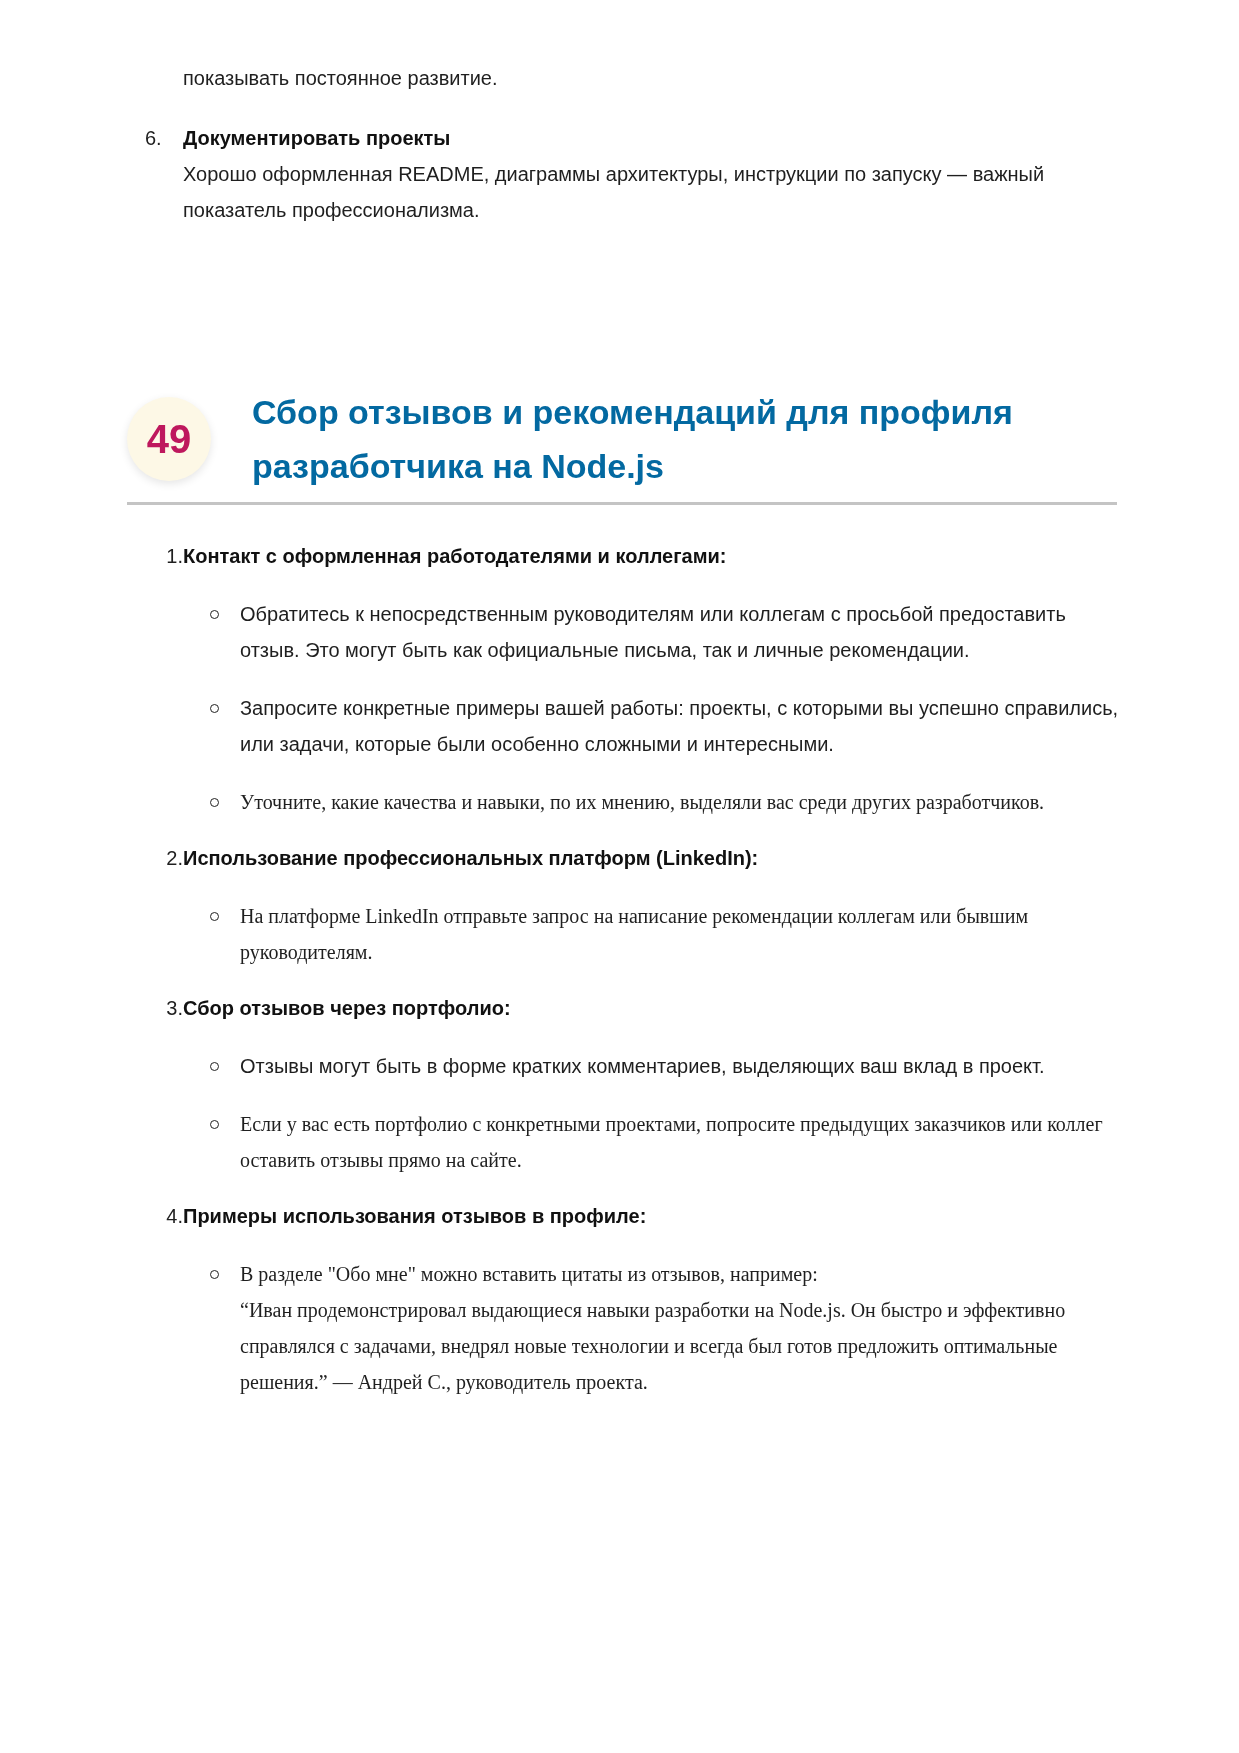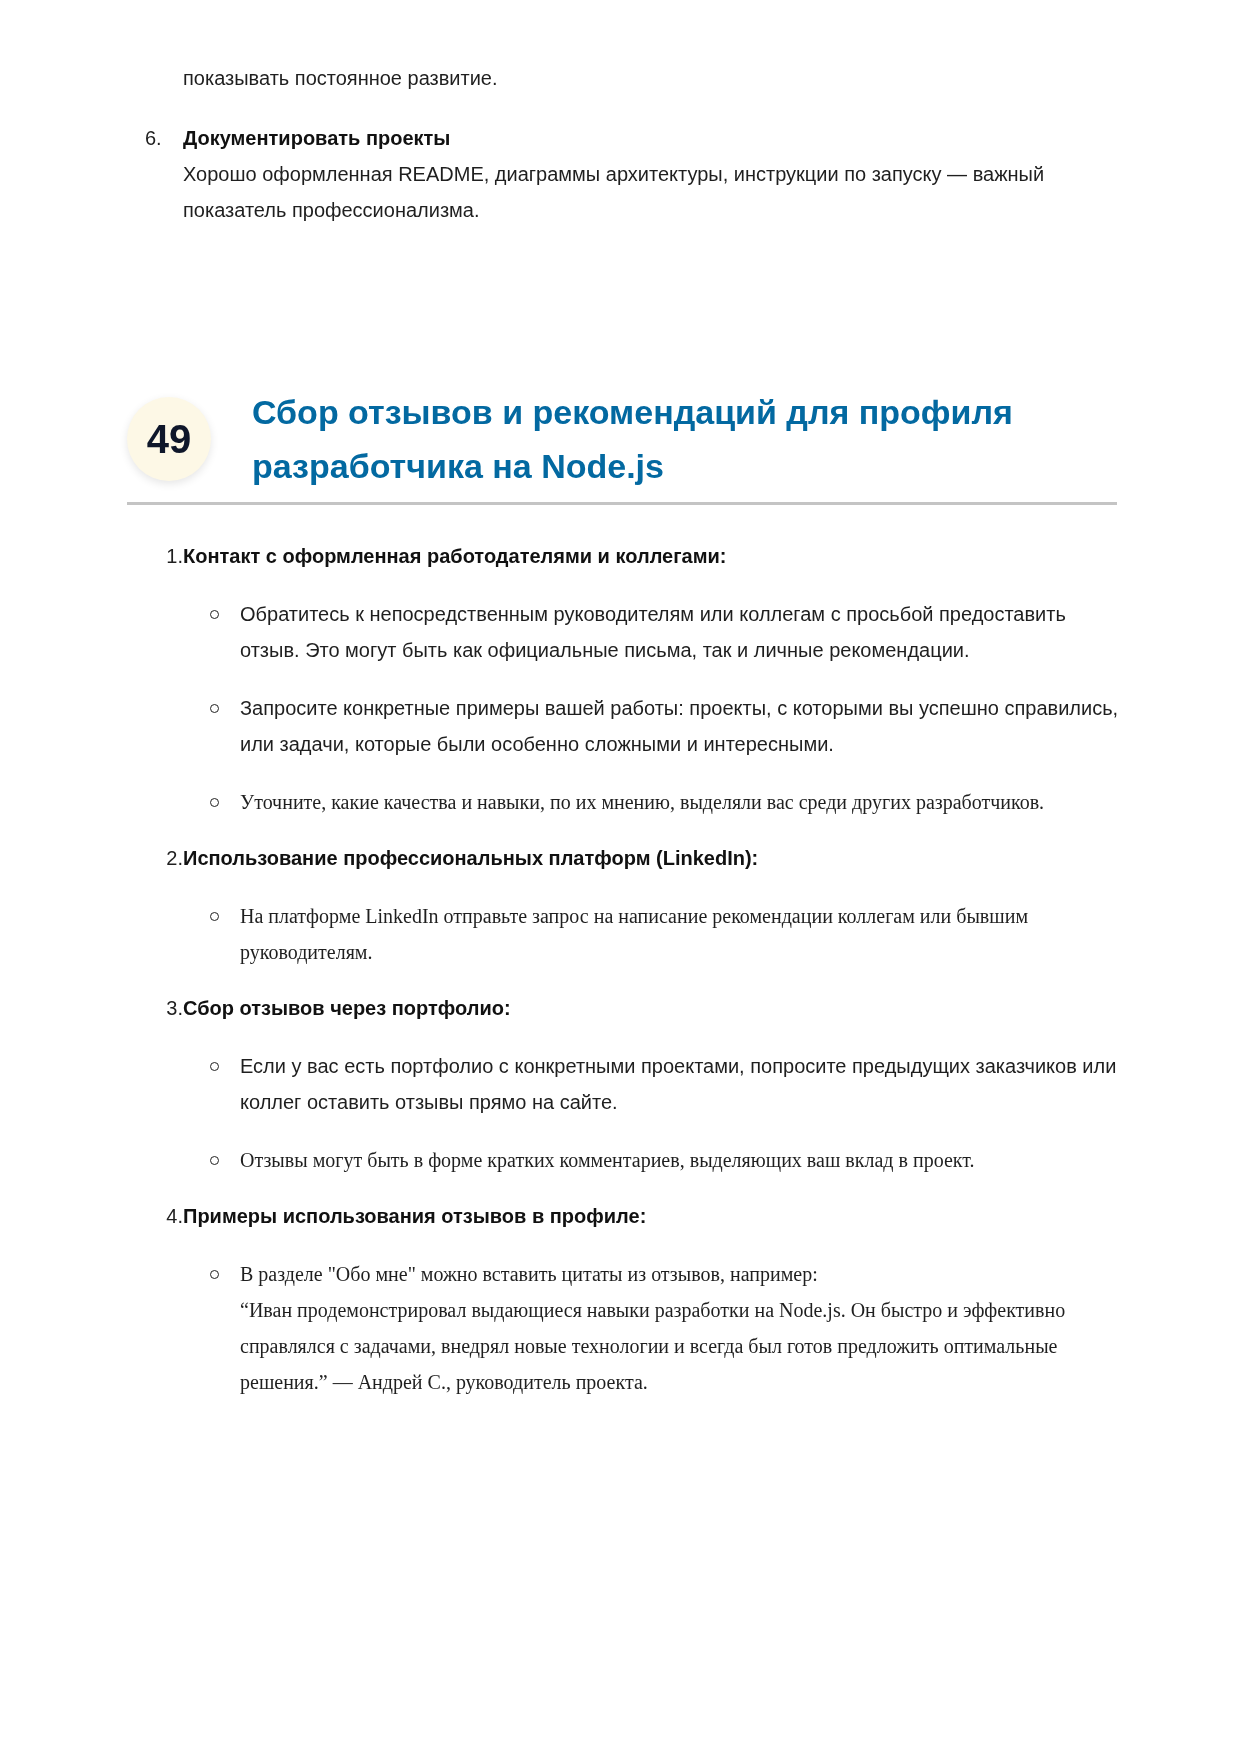--- a/index.html
+++ b/index.html
@@ -67,21 +67,21 @@
       width: 84px;
       height: 84px;
       border-radius: 50%;
       background: #fdf8e6;
       box-shadow: 0 3px 8px rgba(0,0,0,0.10);
       display: flex;
       align-items: center;
       justify-content: center;
       font-size: 40px;
       font-weight: bold;
-      color: #0f172a;
+      color: #be185d;
     }
     .section-title {
       position: absolute;
       left: 125px;
       top: 0;
       width: 860px;
       font-size: 34px;
       line-height: 54px;
       font-weight: bold;
       color: #0369a1;
@@ -201,25 +201,25 @@
         </li>
       </ul>
     </li>
 
     <li class="main-item">
       <span class="num">3.</span>
       <div class="heading bold">Сбор отзывов через портфолио:</div>
       <ul class="sub-list">
         <li class="sub-item">
           <span class="bullet"></span>
+          <span>Отзывы могут быть в форме кратких комментариев, выделяющих ваш вклад в проект.</span>
+        </li>
+        <li class="sub-item">
+          <span class="bullet"></span>
           <span>Если у вас есть портфолио с конкретными проектами, попросите предыдущих заказчиков или коллег оставить отзывы прямо на сайте.</span>
-        </li>
-        <li class="sub-item">
-          <span class="bullet"></span>
-          <span>Отзывы могут быть в форме кратких комментариев, выделяющих ваш вклад в проект.</span>
         </li>
       </ul>
     </li>
 
     <li class="main-item">
       <span class="num">4.</span>
       <div class="heading bold">Примеры использования отзывов в профиле:</div>
       <ul class="sub-list">
         <li class="sub-item">
           <span class="bullet"></span>

